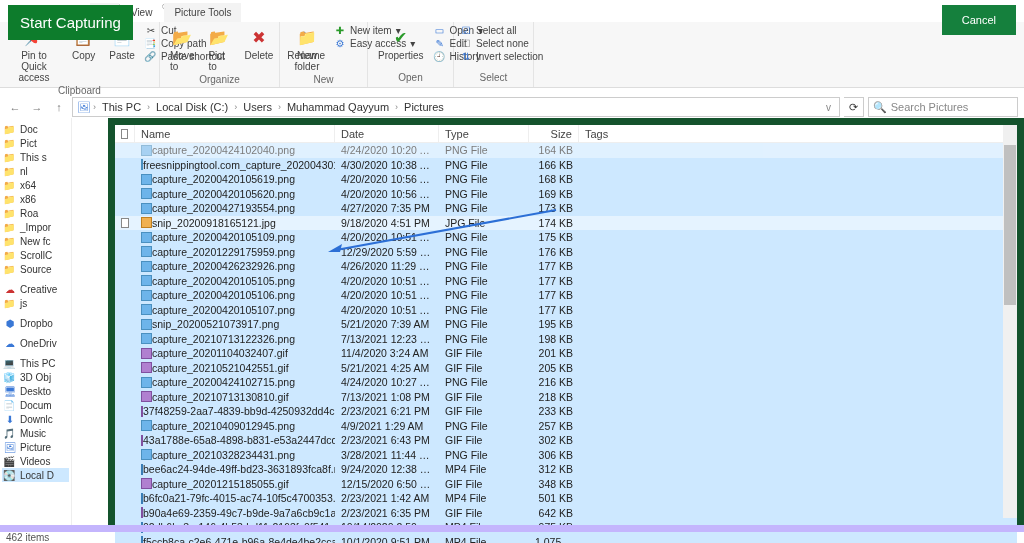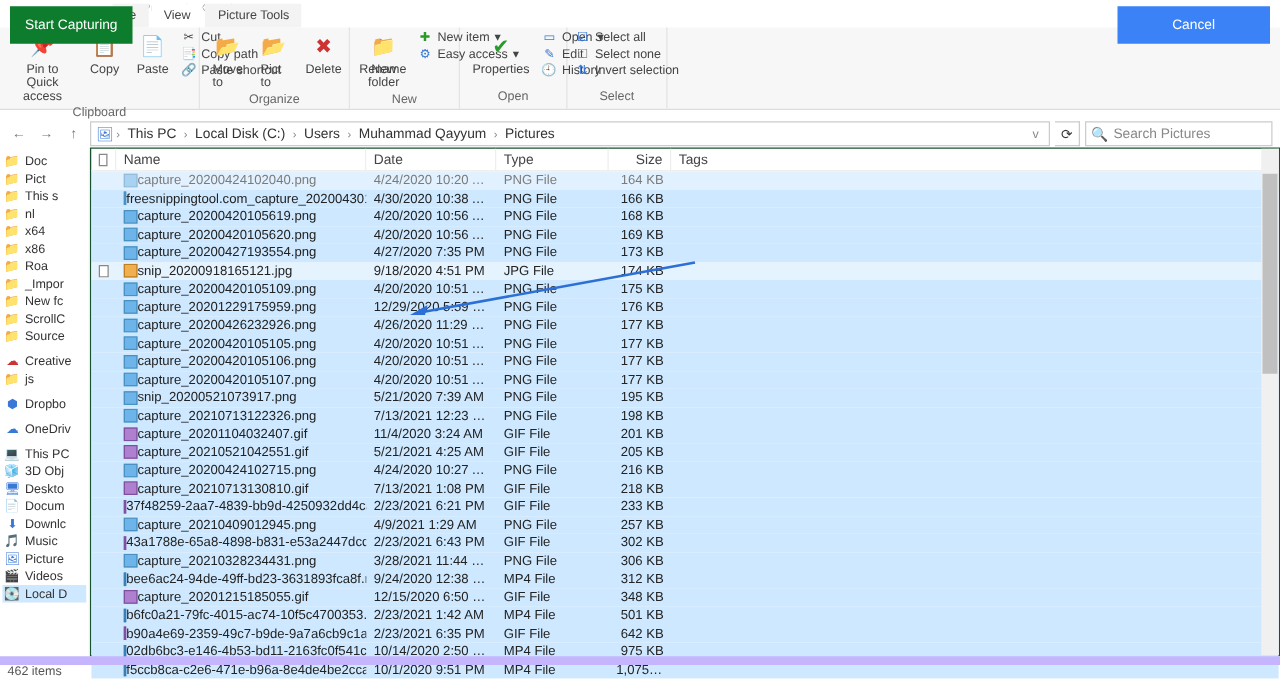--- a/index.html
+++ b/index.html
@@ -1,20 +1,20 @@
 <!DOCTYPE html>
 <html><head>
 <meta charset="utf-8">
 <style>
 * { margin: 0; padding: 0; box-sizing: border-box; font-family: 'Segoe UI', Tahoma, sans-serif; }
 body { width: 1024px; height: 543px; background: #fff; font-size: 11px; color: #333; overflow: hidden; position: relative; }
 
 
-.start-btn { position: absolute; top: 5px; left: 8px; background: #0d7c2c; color: #fff; padding: 9px 12px; font-size: 11px; z-index: 100; }
-.cancel-btn { position: absolute; top: 5px; right: 8px; background: #3b82f6; color: #fff; padding: 9px 44px; font-size: 11px; z-index: 100; }
+.start-btn { position: absolute; top: 5px; left: 8px; background: #0d7c2c; color: #fff; padding: 9px 12px; font-size: 15px; z-index: 100; }
+.cancel-btn { position: absolute; top: 5px; right: 8px; background: #15803d; color: #fff; padding: 9px 20px; font-size: 11px; z-index: 100; }
 
 
 .ribbon-tabs { position: absolute; top: 0; left: 90px; height: 22px; display: flex; align-items: flex-end; gap: 2px; font-size: 10px; }
 .ribbon-tabs .tab { padding: 4px 10px; background: #f3f3f3; color: #444; }
 .ribbon-tabs .tab.active { background: #fff; }
 .press-hint { position: absolute; top: 2px; left: 115px; font-size: 8px; color: #aaa; }
 
 .ribbon { position: absolute; top: 22px; left: 0; right: 0; height: 66px; background: #f7f7f7; border-bottom: 1px solid #ddd; display: flex; }
 .rgroup { border-right: 1px solid #e4e4e4; padding: 2px 6px; display: flex; flex-direction: column; justify-content: space-between; }
 .rgroup-body { display: flex; align-items: flex-start; gap: 6px; flex: 1; }
@@ -36,21 +36,21 @@
 .chev { color: #888; font-size: 10px; margin-left: auto; padding: 0 4px; }
 
 
 .main { position: absolute; top: 118px; left: 0; right: 0; bottom: 18px; display: flex; }
 .sidebar { width: 72px; border-right: 1px solid #eee; overflow: hidden; padding: 4px 2px; }
 .sidebar .item { display: flex; align-items: center; gap: 4px; padding: 1px 2px; font-size: 10px; color: #333; white-space: nowrap; overflow: hidden; }
 .sidebar .item .ico-s { width: 12px; height: 12px; display: inline-flex; align-items: center; justify-content: center; font-size: 10px; }
 .sidebar .sep { height: 6px; }
 .sidebar .item.sel { background: #cde8ff; }
 
-.content { flex: 1; position: relative; border: 1px solid #14532d; }
+.content { flex: 1; position: relative; border: 7px solid #14532d; margin-left: 36px; }
 .header-row { display: flex; align-items: center; border-bottom: 1px solid #eee; height: 18px; font-size: 11px; color: #444; }
 .header-row .col { padding: 0 6px; border-right: 1px solid #eee; height: 100%; display: flex; align-items: center; }
 .col-chk { width: 20px; justify-content: center; }
 .col-name { width: 200px; }
 .col-date { width: 104px; }
 .col-type { width: 90px; }
 .col-size { width: 50px; justify-content: flex-end; }
 .col-tags { flex: 1; }
 .filelist { overflow: hidden; }
 .row { display: flex; align-items: center; height: 14.5px; font-size: 10.5px; color: #222; }

